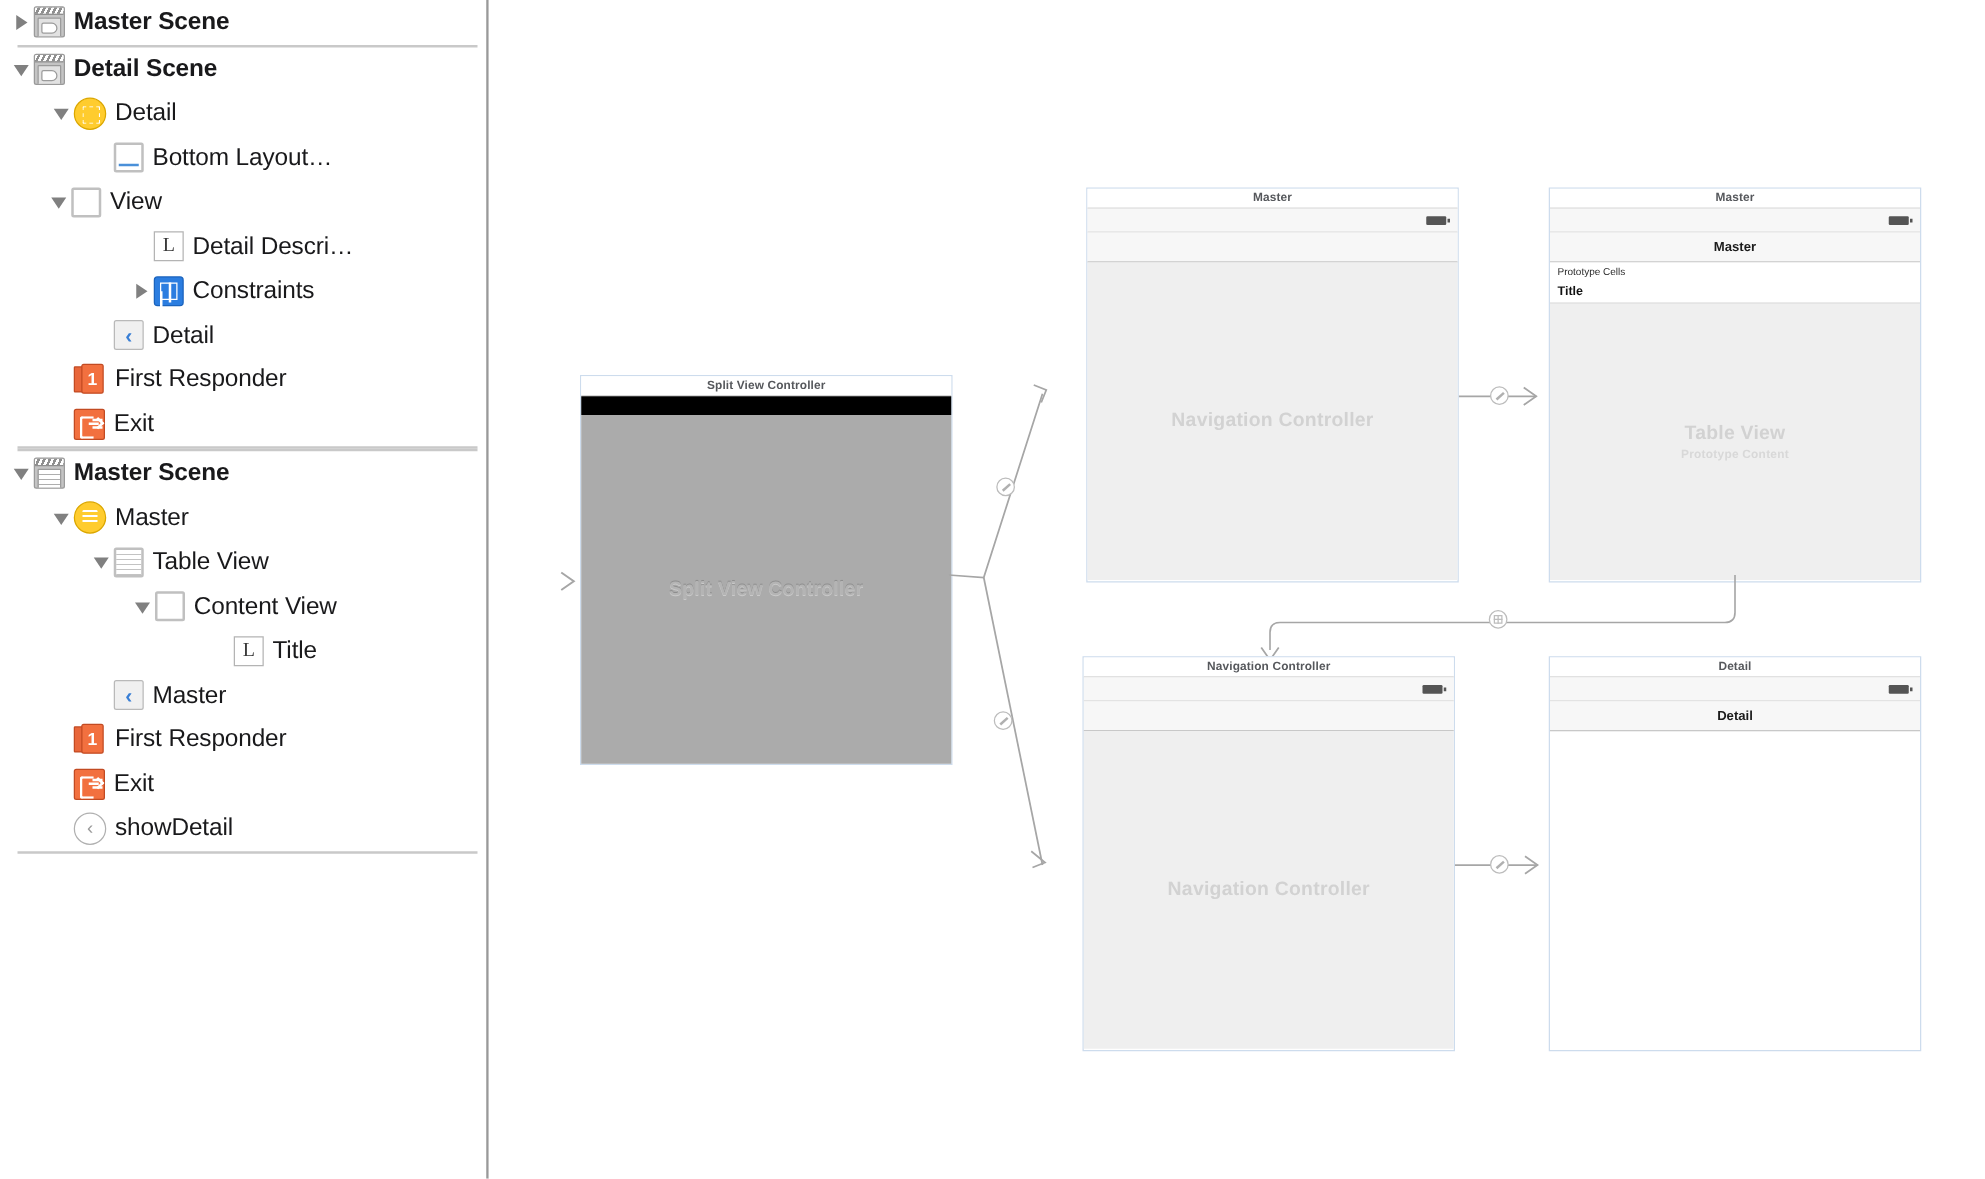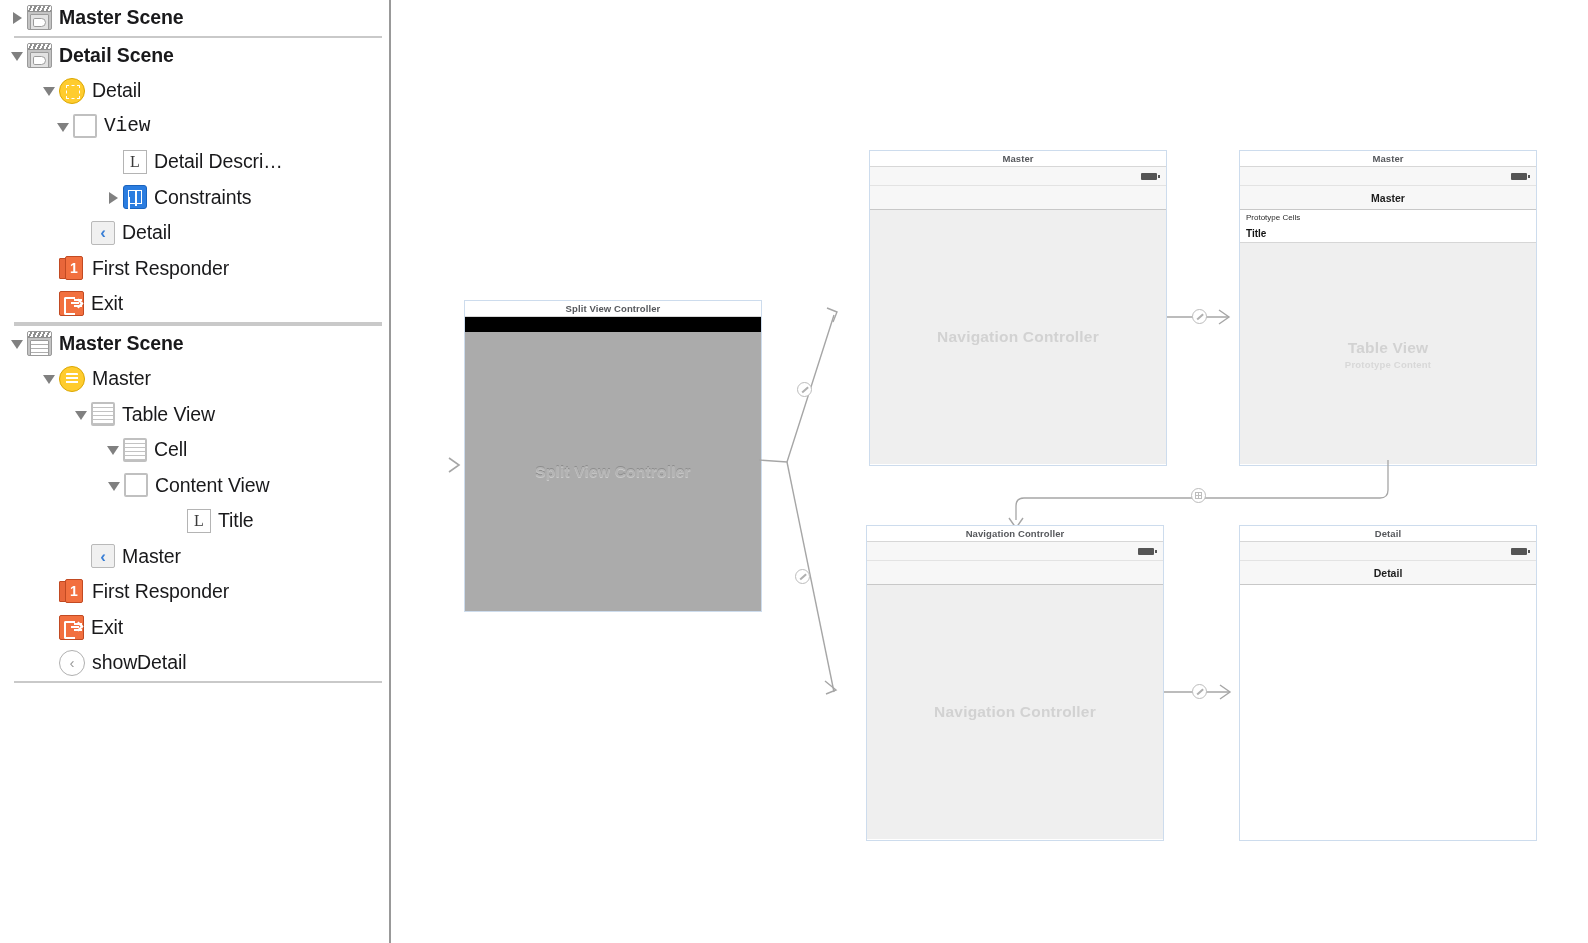--- a/index.html
+++ b/index.html
@@ -466,21 +466,28 @@
         </span>
         <span class="label bold">Detail Scene</span>
       </div>
       <div class="row" style="padding-left: 42px;">
         <span class="twisty open"></span>
         <span class="ic">
           <span class="ic-vc" style="display: block;"></span>
         </span>
         <span class="label">Detail</span>
       </div>
-      <div class="row" style="padding-left: 56px; font-family: Liberation Mono, monospace;">
+      <div class="row" style="padding-left: 74px;">
+        <span class="twisty none"></span>
+        <span class="ic">
+          <span class="ic-box botguide" style="display: block;"></span>
+        </span>
+        <span class="label">Bottom Layout…</span>
+      </div>
+      <div class="row" style="padding-left: 40px;">
         <span class="twisty open"></span>
         <span class="ic">
           <span class="ic-box" style="display: block;"></span>
         </span>
         <span class="label">View</span>
       </div>
       <div class="row" style="padding-left: 106px;">
         <span class="twisty none"></span>
         <span class="ic">
           <span class="ic-L">L</span>
@@ -538,27 +545,20 @@
           <span class="ic-vc lines" style="display: block;"></span>
         </span>
         <span class="label">Master</span>
       </div>
       <div class="row" style="padding-left: 74px;">
         <span class="twisty open"></span>
         <span class="ic">
           <span class="ic-table" style="display: block;"></span>
         </span>
         <span class="label">Table View</span>
-      </div>
-      <div class="row" style="padding-left: 106px;">
-        <span class="twisty open"></span>
-        <span class="ic">
-          <span class="ic-table" style="display: block;"></span>
-        </span>
-        <span class="label">Cell</span>
       </div>
       <div class="row" style="padding-left: 94px; margin-left: 13px;">
         <span class="twisty open"></span>
         <span class="ic">
           <span class="ic-box" style="display: block;"></span>
         </span>
         <span class="label">Content View</span>
       </div>
       <div class="row" style="padding-left: 170px;">
         <span class="twisty none"></span>

